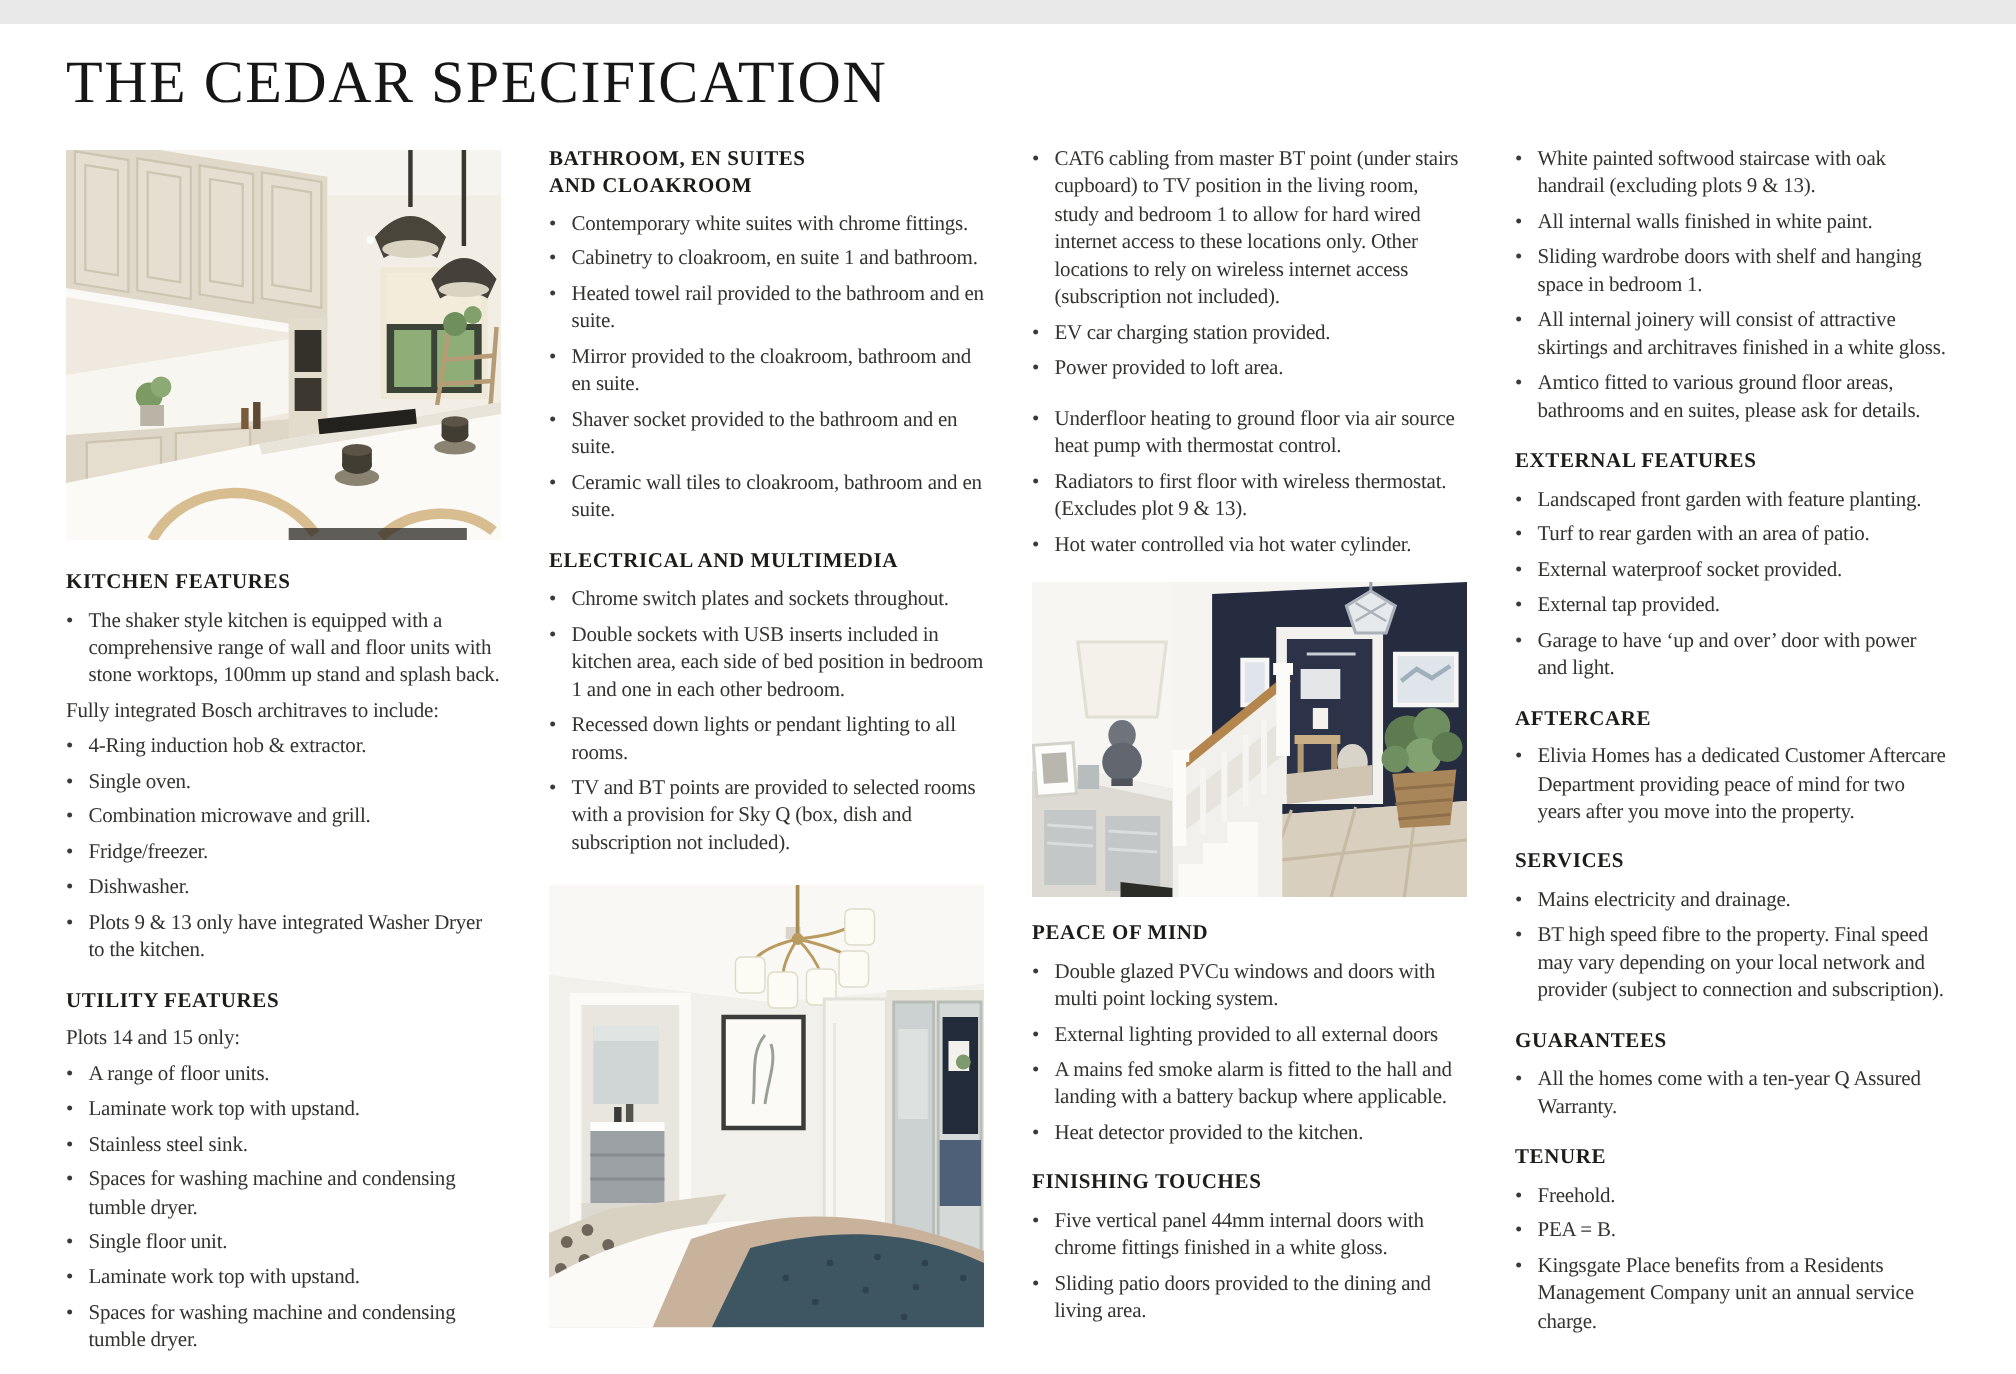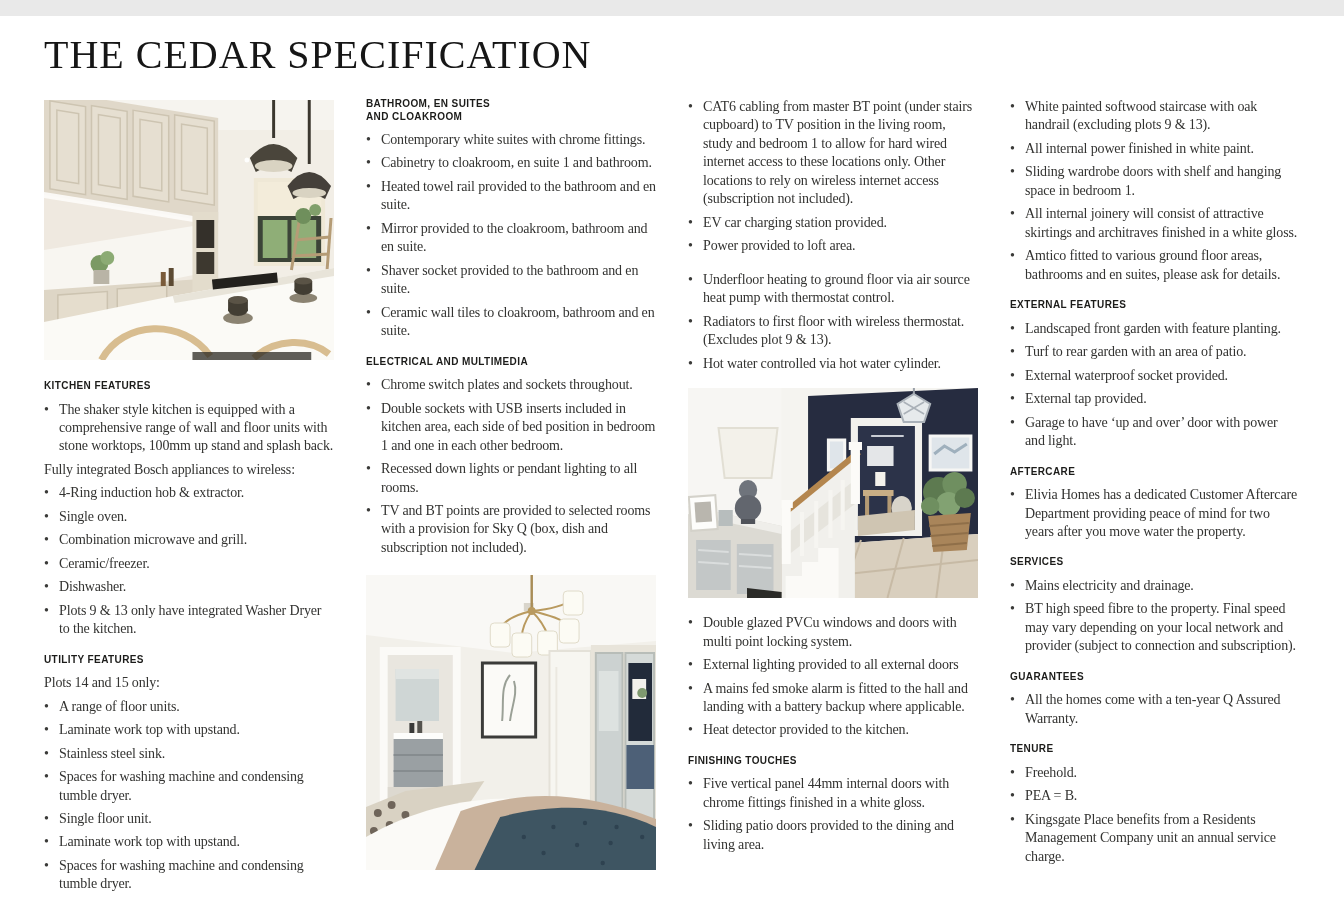--- a/index.html
+++ b/index.html
@@ -33,23 +33,23 @@
     overflow: hidden;
     background: #eee;
     display: block;
   }
   .photo svg { display:block; width:100%; height:100%; }
   [data-name="kitchen-photo"]  { height: 260px; margin: 2px 0 20px; }
   [data-name="bedroom-photo"]  { height: 295px; margin: 18px 0 0; }
   [data-name="hallway-photo"]  { height: 210px; margin: 14px 0 16px; }
   .section { margin: 0 0 15px; }
   .section h3 {
-    font-family: Liberation Sans, sans-serif;
+    font-family: Liberation Serif, serif;
     font-weight: 700;
-    font-size: 10px;
+    font-size: 14px;
     letter-spacing: 0.4px;
     color: #1c1c1a;
     margin: 0 0 8px;
     white-space: pre-line;
     line-height: 1.25;
   }
   .item {
     display: flex;
     gap: 6px;
     margin: 0 0 5px;
@@ -157,37 +157,37 @@
     <rect x="150" y="252" width="120" height="8" fill="#2b2822" opacity="0.75"></rect>
   </svg>
         </figure>
         <section class="section" data-name="spec-section">
           <h3 data-name="section-heading">KITCHEN FEATURES</h3>
           <div class="item" data-name="bullet-item">
             <span class="bullet" data-name="bullet-glyph">•</span>
             <span class="txt" data-name="item-text">The shaker style kitchen is equipped with a comprehensive range of wall and floor units with stone worktops, 100mm up stand and splash back.</span>
           </div>
           <div class="item plain" data-name="sub-label">
-            <span class="txt" data-name="item-text">Fully integrated Bosch appliances to wireless:</span>
+            <span class="txt" data-name="item-text">Fully integrated Bosch architraves to include:</span>
           </div>
           <div class="item" data-name="bullet-item">
             <span class="bullet" data-name="bullet-glyph">•</span>
             <span class="txt" data-name="item-text">4-Ring induction hob &amp; extractor.</span>
           </div>
           <div class="item" data-name="bullet-item">
             <span class="bullet" data-name="bullet-glyph">•</span>
             <span class="txt" data-name="item-text">Single oven.</span>
           </div>
           <div class="item" data-name="bullet-item">
             <span class="bullet" data-name="bullet-glyph">•</span>
             <span class="txt" data-name="item-text">Combination microwave and grill.</span>
           </div>
           <div class="item" data-name="bullet-item">
             <span class="bullet" data-name="bullet-glyph">•</span>
-            <span class="txt" data-name="item-text">Ceramic/freezer.</span>
+            <span class="txt" data-name="item-text">Fridge/freezer.</span>
           </div>
           <div class="item" data-name="bullet-item">
             <span class="bullet" data-name="bullet-glyph">•</span>
             <span class="txt" data-name="item-text">Dishwasher.</span>
           </div>
           <div class="item" data-name="bullet-item">
             <span class="bullet" data-name="bullet-glyph">•</span>
             <span class="txt" data-name="item-text">Plots 9 &amp; 13 only have integrated Washer Dryer to the kitchen.</span>
           </div>
         </section>
@@ -485,20 +485,21 @@
       <rect x="52" y="131" width="14" height="5" fill="#50535a"></rect>
     </g>
     <g data-name="photo-frames">
       <rect x="2" y="108" width="26" height="34" fill="#fdfdfb" stroke="#d4d2ca" stroke-width="2" transform="rotate(-4 15 125)"></rect>
       <rect x="7" y="114" width="16" height="20" fill="#b9b6ae" transform="rotate(-4 15 124)"></rect>
       <rect x="30" y="122" width="14" height="16" fill="#b7bdbd"></rect>
     </g>
   </svg>
         </figure>
         <section class="section" data-name="spec-section">
+          <h3 data-name="section-heading">PEACE OF MIND</h3>
           <div class="item" data-name="bullet-item">
             <span class="bullet" data-name="bullet-glyph">•</span>
             <span class="txt" data-name="item-text">Double glazed PVCu windows and doors with multi point locking system.</span>
           </div>
           <div class="item" data-name="bullet-item">
             <span class="bullet" data-name="bullet-glyph">•</span>
             <span class="txt" data-name="item-text">External lighting provided to all external doors</span>
           </div>
           <div class="item" data-name="bullet-item">
             <span class="bullet" data-name="bullet-glyph">•</span>
@@ -522,21 +523,21 @@
         </section>
       </div>
       <div class="column" data-name="column-4">
         <section class="section" data-name="spec-section">
           <div class="item" data-name="bullet-item">
             <span class="bullet" data-name="bullet-glyph">•</span>
             <span class="txt" data-name="item-text">White painted softwood staircase with oak handrail (excluding plots 9 &amp; 13).</span>
           </div>
           <div class="item" data-name="bullet-item">
             <span class="bullet" data-name="bullet-glyph">•</span>
-            <span class="txt" data-name="item-text">All internal power finished in white paint.</span>
+            <span class="txt" data-name="item-text">All internal walls finished in white paint.</span>
           </div>
           <div class="item" data-name="bullet-item">
             <span class="bullet" data-name="bullet-glyph">•</span>
             <span class="txt" data-name="item-text">Sliding wardrobe doors with shelf and hanging space in bedroom 1.</span>
           </div>
           <div class="item" data-name="bullet-item">
             <span class="bullet" data-name="bullet-glyph">•</span>
             <span class="txt" data-name="item-text">All internal joinery will consist of attractive skirtings and architraves finished in a white gloss.</span>
           </div>
           <div class="item" data-name="bullet-item">
@@ -564,21 +565,21 @@
           </div>
           <div class="item" data-name="bullet-item">
             <span class="bullet" data-name="bullet-glyph">•</span>
             <span class="txt" data-name="item-text">Garage to have ‘up and over’ door with power and light.</span>
           </div>
         </section>
         <section class="section" data-name="spec-section">
           <h3 data-name="section-heading">AFTERCARE</h3>
           <div class="item" data-name="bullet-item">
             <span class="bullet" data-name="bullet-glyph">•</span>
-            <span class="txt" data-name="item-text">Elivia Homes has a dedicated Customer Aftercare Department providing peace of mind for two years after you move water the property.</span>
+            <span class="txt" data-name="item-text">Elivia Homes has a dedicated Customer Aftercare Department providing peace of mind for two years after you move into the property.</span>
           </div>
         </section>
         <section class="section" data-name="spec-section">
           <h3 data-name="section-heading">SERVICES</h3>
           <div class="item" data-name="bullet-item">
             <span class="bullet" data-name="bullet-glyph">•</span>
             <span class="txt" data-name="item-text">Mains electricity and drainage.</span>
           </div>
           <div class="item" data-name="bullet-item">
             <span class="bullet" data-name="bullet-glyph">•</span>

